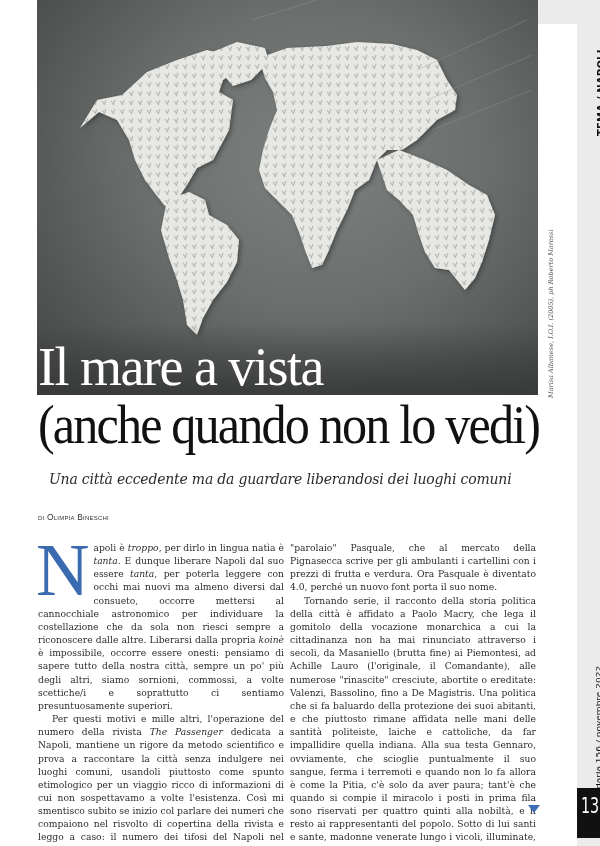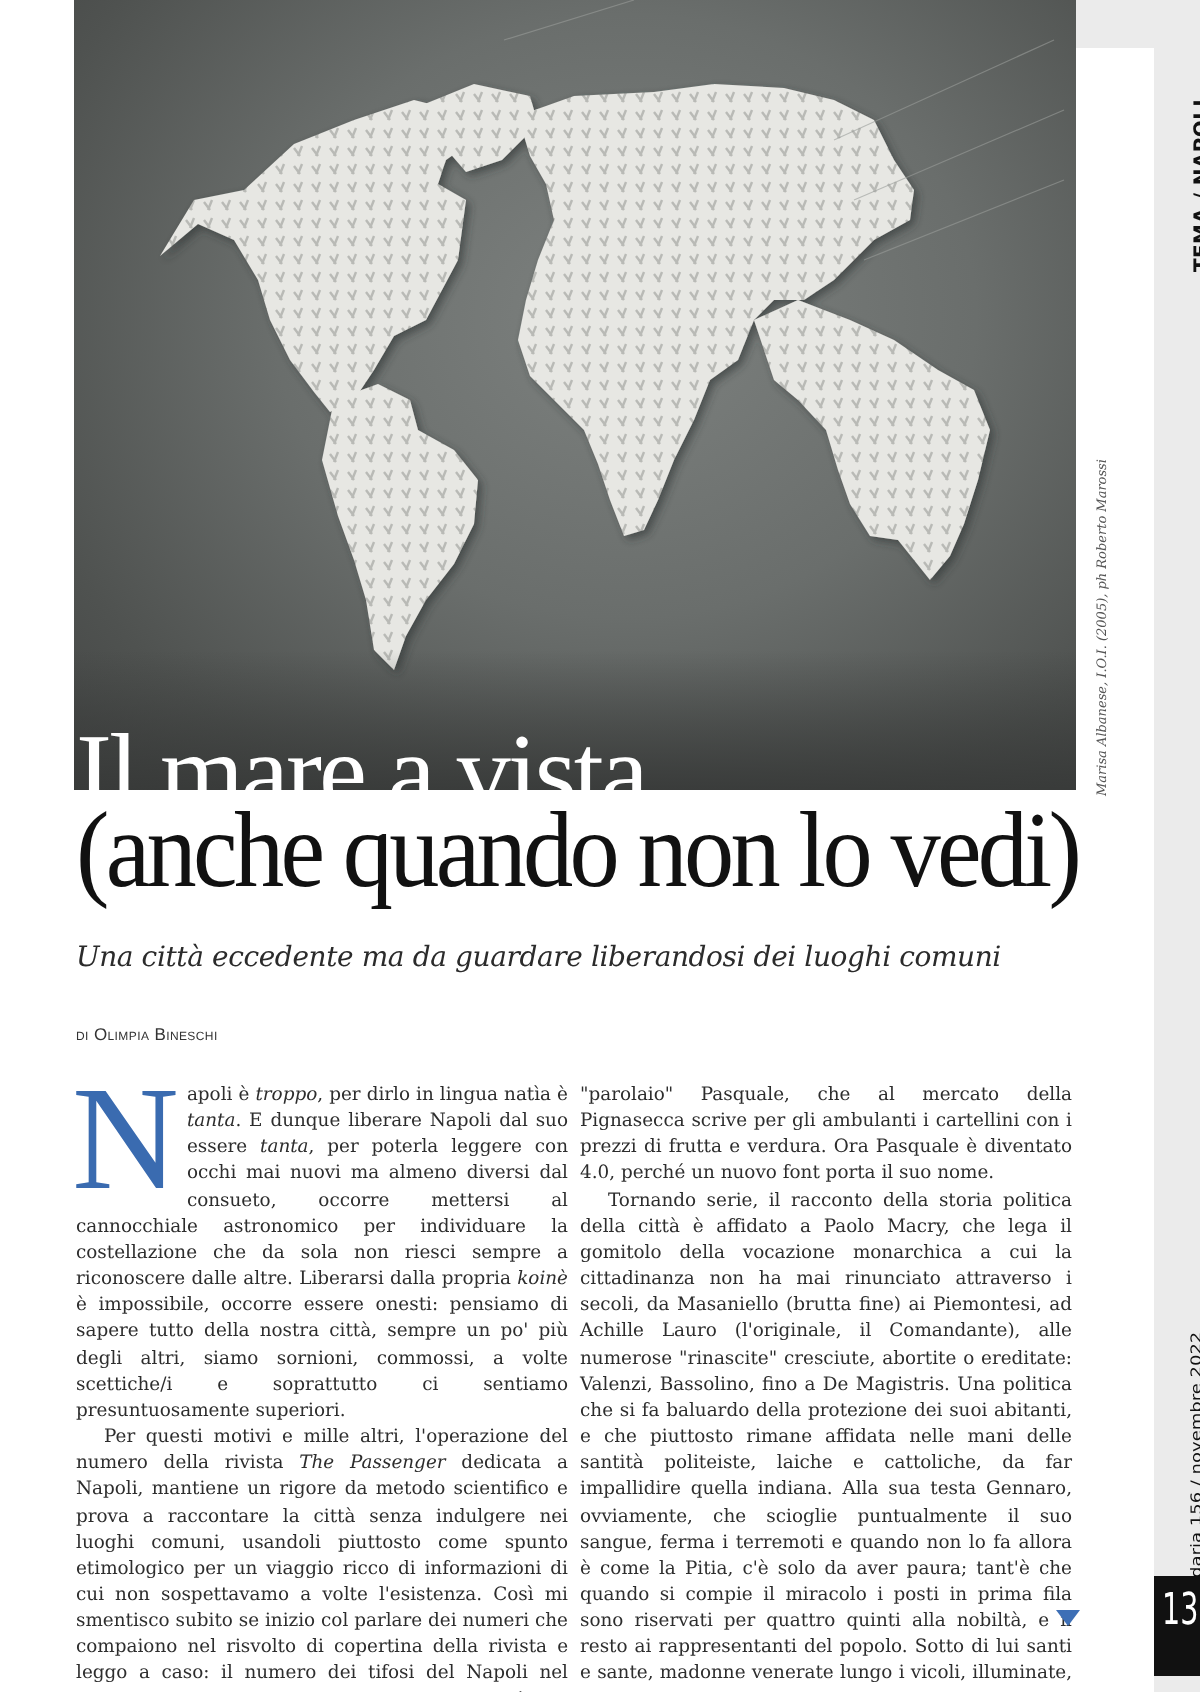--- a/index.html
+++ b/index.html
@@ -22,25 +22,25 @@
           font-family:"DejaVu Sans", sans-serif; font-weight:bold; font-size:10px; color:#111; white-space:nowrap; letter-spacing:0.2px; }
 
   .issue-label { position:absolute; left:595px; top:822px; transform-origin:0 0; transform:rotate(-90deg);
           font-family:"DejaVu Sans", sans-serif; font-size:9px; color:#111; white-space:nowrap; transform: rotate(-90deg) scaleY(0.8); }
 
   .page-num-box { position:absolute; left:577px; top:788px; width:23px; height:50px; background:#111; }
   .page-num { position:absolute; left:577px; top:793px; width:23px; text-align:center; color:#fff;
           font-family:"DejaVu Sans", sans-serif; font-size:22px; transform:scaleX(0.65); transform-origin:center; }
 
   .title-1 { position:absolute; left:38px; top:339px; font-family:"Liberation Serif", serif; font-size:54px; color:#ffffff;
-          line-height:56px; letter-spacing:-1.5px; white-space:nowrap;margin-top:19px; }
+          line-height:56px; letter-spacing:-1.5px; white-space:nowrap; }
   .title-2 { position:absolute; left:38px; top:397px; font-family:"Liberation Serif", serif; font-size:54px; color:#111;
           line-height:56px; letter-spacing:-2px; white-space:nowrap; transform:scaleX(0.93); transform-origin:0 0; }
 
-  .subtitle { position:absolute; left:38px; top:471px; font-family:"DejaVu Serif", serif; font-style:italic; font-size:14px; color:#2b2b2b;
+  .subtitle { position:absolute; left:49px; top:471px; font-family:"DejaVu Serif", serif; font-style:italic; font-size:14px; color:#2b2b2b;
           white-space:nowrap; letter-spacing:-0.2px; }
 
   .byline { position:absolute; left:38px; top:512px; font-family:Liberation Sans, sans-serif; font-size:8.5px; color:#333; font-variant:small-caps; letter-spacing:0.2px; }
 
   .col { position:absolute; top:541px; width:246px; font-family:"DejaVu Serif", serif; font-size:9.2px; line-height:13.15px; text-align:justify; color:#2d2d2d; }
   .col p { margin:0; text-indent:14px; }
   .col p.first { text-indent:0; }
   .col1 { left:38px; }
   .col2 { left:290px; }
 

